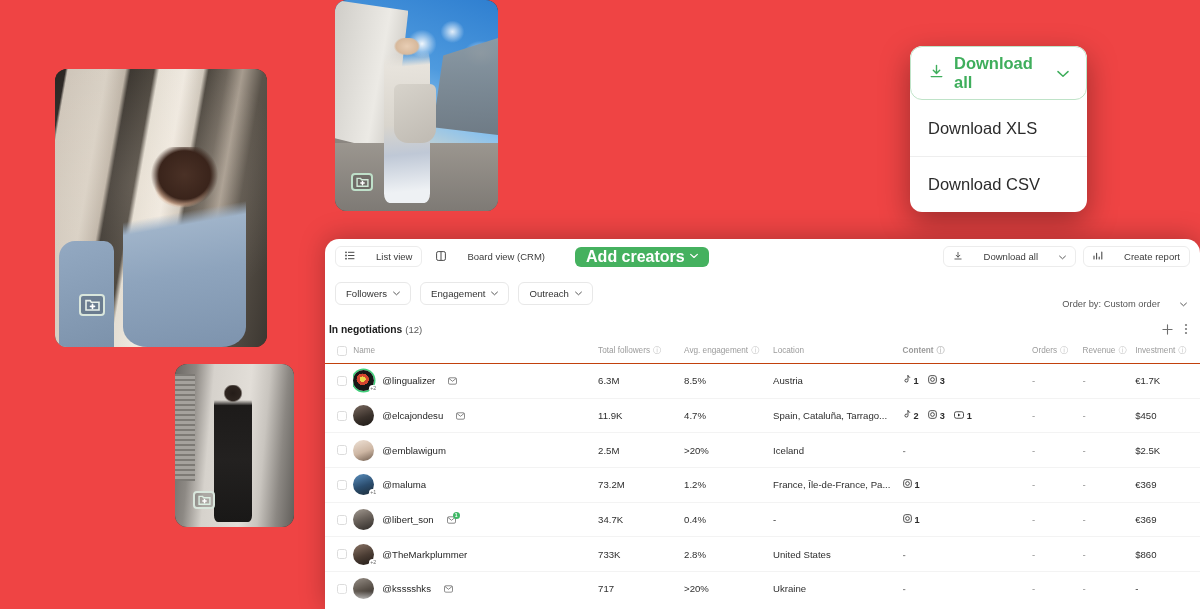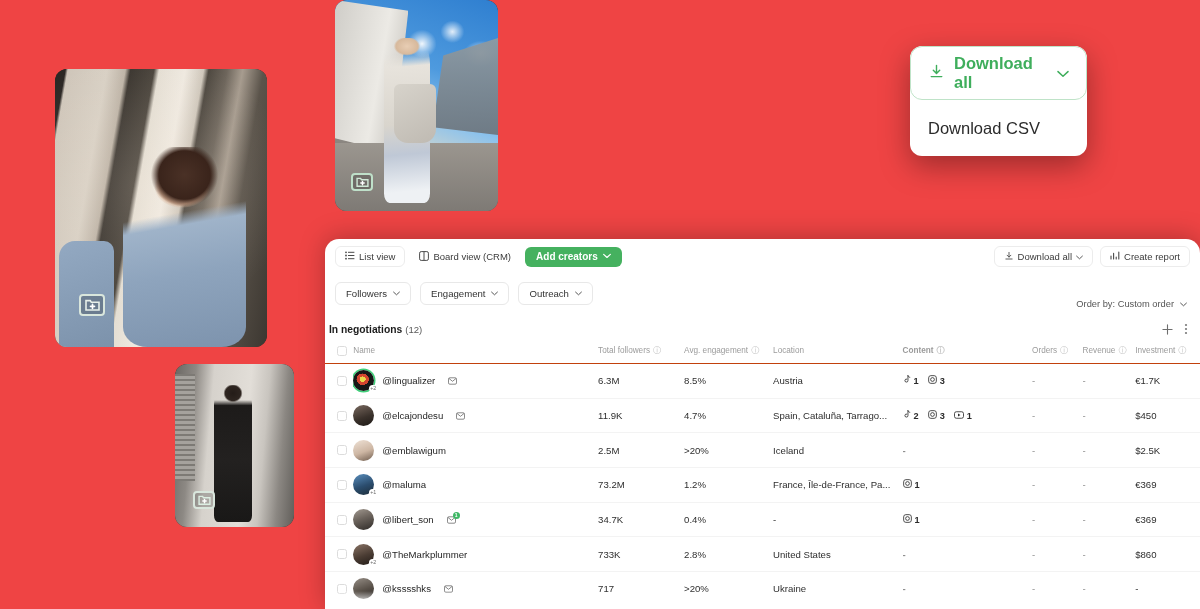--- a/index.html
+++ b/index.html
@@ -138,49 +138,49 @@
   
   #panel{
     position:absolute; left:325px; top:239px; width:875px; height:370px;
     background:#ffffff; border-radius:14px 14px 0 0;
     box-shadow:0 -2px 26px rgba(0,0,0,.25);
     overflow:hidden;
   }
 
   .toolbar{ height:29px; display:flex; align-items:center; padding:6px 10px 0 10px; }
   .segbtn{
-    display:flex; align-items:center; gap:4px; height:21px; padding:0 9px;
+    display:flex; align-items:center; gap:21px; height:21px; padding:0 9px;
     font-size:9.5px; color:#3b3b3b; border-radius:6px; cursor:pointer;
     background:#fff; border:1px solid #ececec;
   }
   .segbtn.ghost{ border-color:transparent; background:transparent; }
   .greenbtn{
     display:flex; align-items:center; gap:5px; height:20px; padding:0 11px;
-    margin-left:4px; border-radius:6px; background:#45b15f; color:#fff;
-    font-size:10px; font-weight:700; cursor:pointer;
+    margin-left:20px; border-radius:6px; background:#45b15f; color:#fff;
+    font-size:16px; font-weight:700; cursor:pointer;
   }
   .greenbtn .chev{ font-size:8px; }
   .tb-right{ margin-left:auto; display:flex; gap:7px; align-items:center; }
   .tb-right .segbtn{ border-color:#ececec; }
 
   .filters{ display:flex; align-items:center; gap:9px; padding:9px 10px 0 10px; }
   .search{
     width:175px; height:23px; border:1px solid #e8e8e8; border-radius:6px;
     font-size:9.3px; color:#9a9a9a; padding:0 9px; outline:none; background:#fff;
     font-family:"Liberation Sans", sans-serif;
   }
   .pill{
     display:flex; align-items:center; gap:6px; height:23px; padding:0 10px;
     border:1px solid #e8e8e8; border-radius:6px; font-size:9.6px; color:#333;
     cursor:pointer; background:#fff;
   }
   .pill .chev{ font-size:8px; color:#555; }
   .orderby{
     margin-left:auto; font-size:9.3px; color:#555; cursor:pointer;
-    display:flex; align-items:center; gap:6px; padding-right:3px;margin-top:22px;
+    display:flex; align-items:center; gap:20px; padding-right:3px;margin-top:22px;
   }
 
   .grouphdr{
     display:flex; align-items:center; padding:14px 12px 6px 4px;
   }
   .grouphdr .gtitle{ font-size:10.3px; font-weight:700; color:#1c1c1c; }
   .grouphdr .gcount{ font-size:9.6px; font-weight:400; color:#5a5a5a; margin-left:3px;}
   .grouphdr .gicons{ margin-left:auto; display:flex; gap:11px; align-items:center; color:#7a7a7a; }
   .gicon{ cursor:pointer; display:flex; align-items:center; }
 
@@ -294,20 +294,21 @@
           <path d="M3.4 14.4h11.2" stroke="#3fae5c" stroke-width="1.5" stroke-linecap="round"></path>
         </svg>
       </span>
       <span>Download all</span>
       <span class="chev">
         <svg width="12" height="8" viewBox="0 0 12 8">
             <path d="M1 1.6L6 6.2l5-4.6" stroke="#3fae5c" stroke-width="1.5" fill="none" stroke-linecap="round" stroke-linejoin="round"></path>
           </svg>
       </span>
     </div>
+    <div class="item">Download XLS</div>
     <div class="item">Download CSV</div>
   </div>
 
   <div id="panel">
 
     <div class="toolbar">
       <div class="segbtn">
         <span>
           <svg width="10" height="9" viewBox="0 0 10 9" fill="none">
             <path d="M3.4 1.3H9M3.4 4.5H9M3.4 7.7H9" stroke="#4a4a4a" stroke-width="1" stroke-linecap="round"></path>

